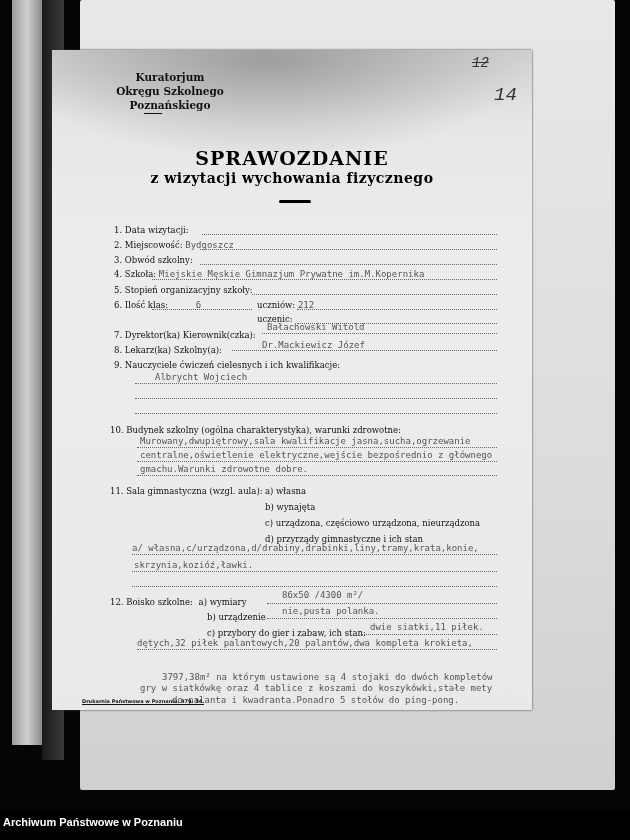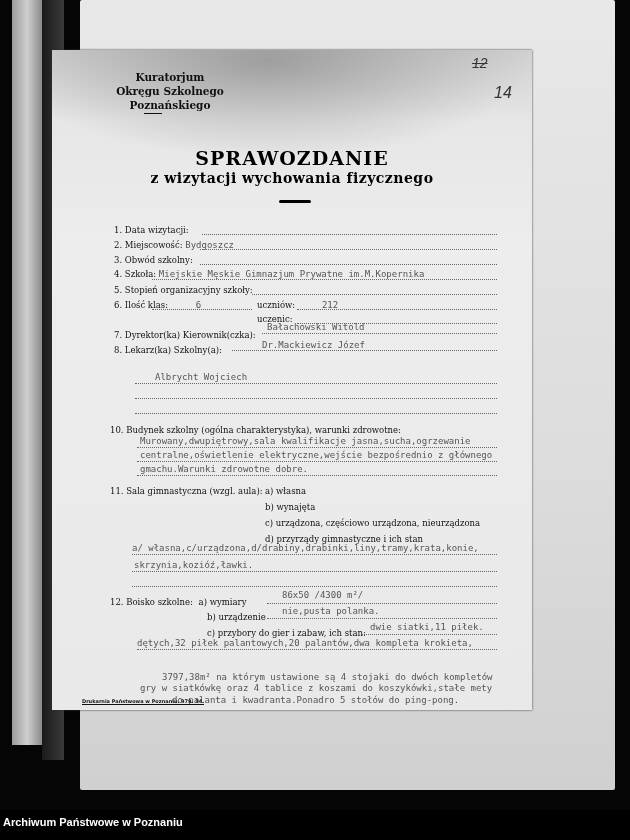--- a/index.html
+++ b/index.html
@@ -18,23 +18,23 @@
           box-shadow:0 0 2px #333; }
   .page::before { content:""; position:absolute; left:0; top:0; width:100%; height:110px;
           background:radial-gradient(ellipse at 45% 10%, rgba(60,60,60,.35), rgba(0,0,0,0) 70%); }
   .kur { position:absolute; left:28px; top:20px; width:180px; text-align:center;
          font-weight:bold; font-size:10.5px; line-height:14px; color:#111; }
   .kur-rule { position:absolute; left:92px; top:63px; width:18px; height:1px; background:#111; }
   .title { position:absolute; left:0; width:480px; text-align:center; color:#000; }
   .title-main { top:97px; font-size:19px; font-weight:bold; letter-spacing:1px; }
   .title-sub { top:120px; font-size:14px; font-weight:bold; letter-spacing:.5px; }
   .title-rule { position:absolute; left:227px; top:150px; width:32px; height:3px; background:#000; border-radius:2px; }
-  .corner-num { position:absolute; color:#333; font-family:Liberation Sans, sans-serif; font-style:italic;text-align:right; }
+  .corner-num { position:absolute; color:#333; font-family:Liberation Mono, monospace; font-style:italic;text-align:right; }
   .num-old { left:420px; top:5px; font-size:14px; text-decoration:line-through; }
-  .num-new { left:442px; top:34px; font-size:16px; }
+  .num-new { left:442px; top:34px; font-size:19px; }
   .row { position:absolute; left:62px; font-size:8.5px; color:#111; white-space:nowrap; }
   .row .lbl { font-family:"DejaVu Serif", serif; }
   .typed { font-family:"DejaVu Sans Mono", monospace; font-size:9px; color:#555; }
   .dots { position:absolute; height:0; border-bottom:1px dotted #666; }
   .form-area { position:absolute; left:0; top:0; width:480px; height:660px; }
   .printer { position:absolute; left:30px; top:648px; font-size:5px; font-weight:bold; color:#111;
              font-family:"DejaVu Sans", sans-serif; border-bottom:1px solid #111; }
   .footer { position:absolute; left:3px; top:816px; color:#fff; font-family:"Liberation Sans", sans-serif;
             font-size:11px; font-weight:bold; }
 </style>
@@ -94,21 +94,21 @@
     </div>
     <div class="dots" style="left:200px;top:244px;width:245px"></div>
 
     <div class="row" style="top:250px">
       <span class="lbl">6.</span>
       <span class="lbl">Ilość klas:</span>
       <span class="typed" style="margin-left:25px">6</span>
     </div>
     <div class="row" style="top:250px;left:205px">
       <span class="lbl">uczniów:</span>
-      <span class="typed" style="margin-left:24px">212</span>
+      <span class="typed" style="margin-left:0">212</span>
     </div>
     <div class="dots" style="left:100px;top:259px;width:100px"></div>
     <div class="dots" style="left:245px;top:259px;width:200px"></div>
     <div class="row" style="top:264px;left:205px">
       <span class="lbl">uczenic:</span>
     </div>
     <div class="dots" style="left:245px;top:273px;width:200px"></div>
 
     <div class="row" style="top:280px">
       <span class="lbl">7.</span>
@@ -117,20 +117,24 @@
     <div class="typed" style="position:absolute;left:215px;top:272px">Bałachowski Witold</div>
     <div class="dots" style="left:210px;top:283px;width:235px"></div>
 
     <div class="row" style="top:295px">
       <span class="lbl">8.</span>
       <span class="lbl">Lekarz(ka) Szkolny(a):</span>
     </div>
     <div class="typed" style="position:absolute;left:210px;top:290px">Dr.Mackiewicz Józef</div>
     <div class="dots" style="left:180px;top:300px;width:265px"></div>
 
+    <div class="row" style="top:310px">
+      <span class="lbl">9.</span>
+      <span class="lbl">Nauczyciele ćwiczeń cielesnych i ich kwalifikacje:</span>
+    </div>
     <div class="typed" style="position:absolute;left:103px;top:322px">Albrycht Wojciech</div>
     <div class="dots" style="left:83px;top:333px;width:362px"></div>
     <div class="dots" style="left:83px;top:348px;width:362px"></div>
     <div class="dots" style="left:83px;top:363px;width:362px"></div>
 
     <div class="row" style="top:375px;left:58px">
       <span class="lbl">10.</span>
       <span class="lbl">Budynek szkolny (ogólna charakterystyka), warunki zdrowotne:</span>
     </div>
     <div class="typed" style="position:absolute;left:88px;top:386px">Murowany,dwupiętrowy,sala kwalifikacje jasna,sucha,ogrzewanie</div>

